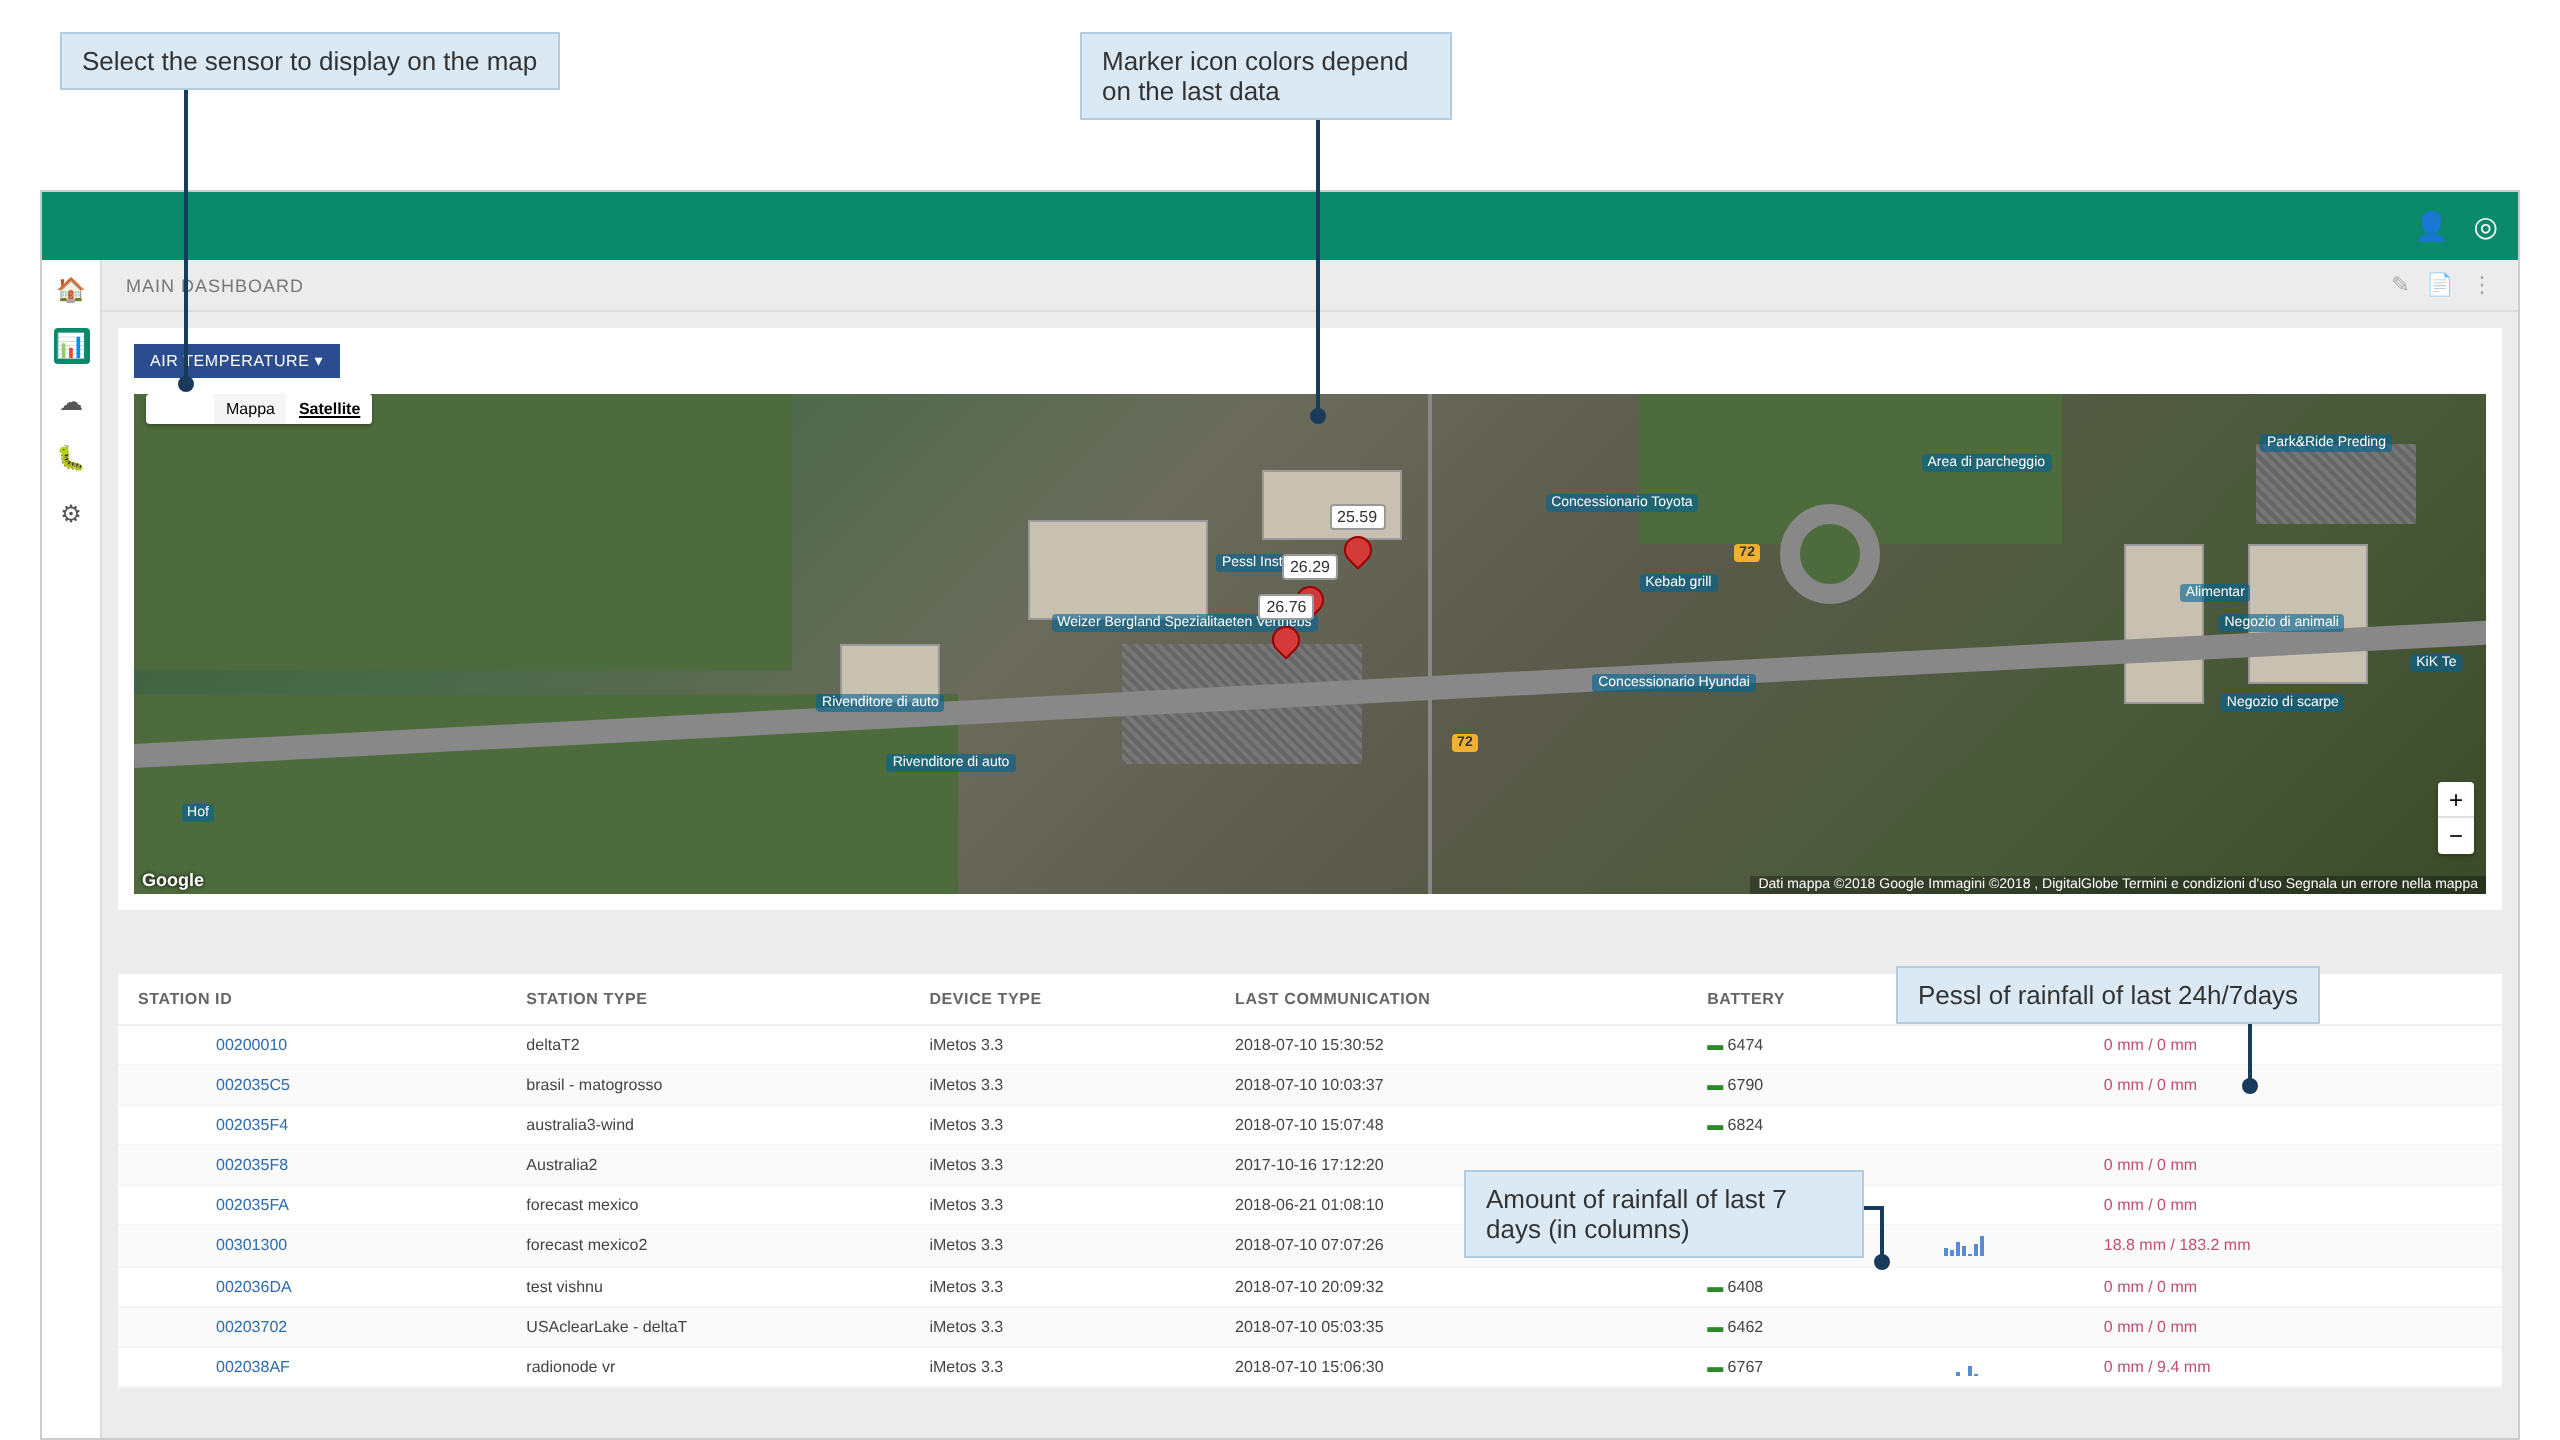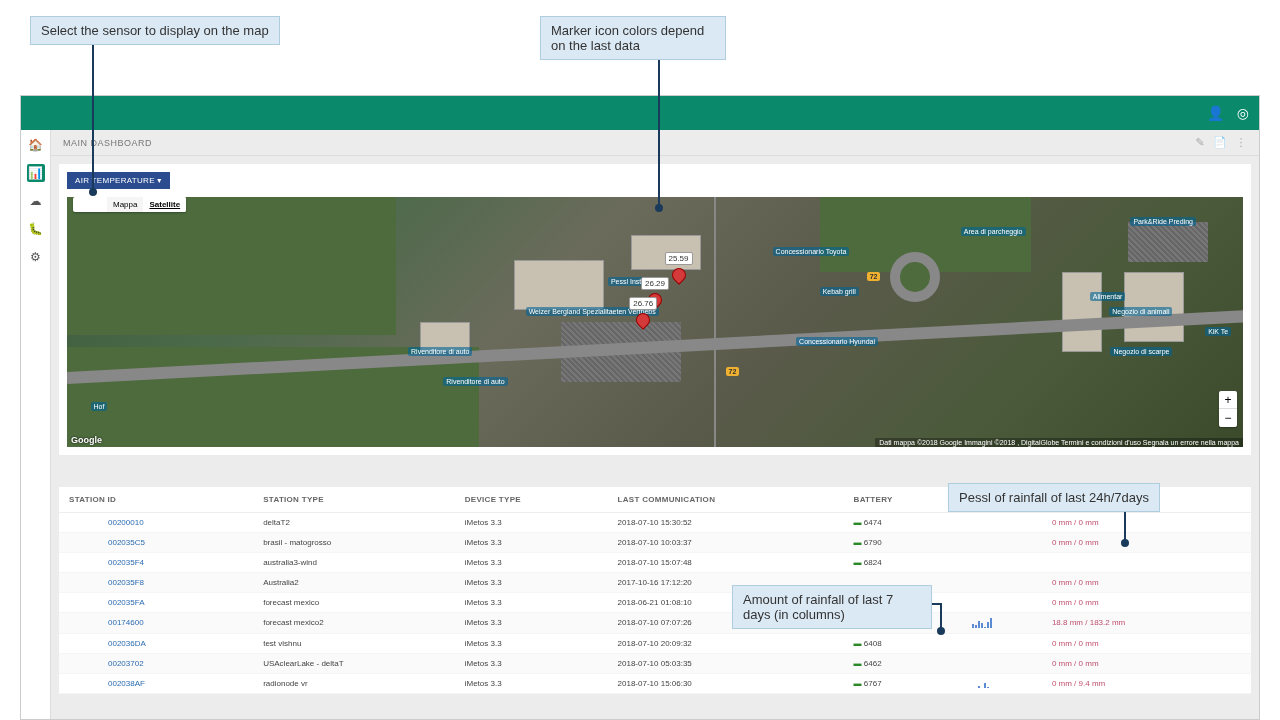--- a/index.html
+++ b/index.html
@@ -229,21 +229,21 @@
             <tr>
               <td><span class="station-link">002035FA</span></td>
               <td>forecast mexico</td>
               <td>iMetos 3.3</td>
               <td>2018-06-21 01:08:10</td>
               <td class=""></td>
               <td><span class="spark"></span></td>
               <td class="rain-cell">0 mm / 0 mm</td>
             </tr>
             <tr>
-              <td><span class="station-link">00174600</span></td>
+              <td><span class="station-link">00301300</span></td>
               <td>forecast mexico2</td>
               <td>iMetos 3.3</td>
               <td>2018-07-10 07:07:26</td>
               <td class="battery-cell">6451</td>
               <td><span class="spark"><span style="height:3.5999999999999996px"></span><span style="height:2.4px"></span><span style="height:7.199999999999999px"></span><span style="height:4.8px"></span><span style="height:1.2px"></span><span style="height:6px"></span><span style="height:9.6px"></span></span></td>
               <td class="rain-cell">18.8 mm / 183.2 mm</td>
             </tr>
             <tr>
               <td><span class="station-link">002036DA</span></td>
               <td>test vishnu</td>

